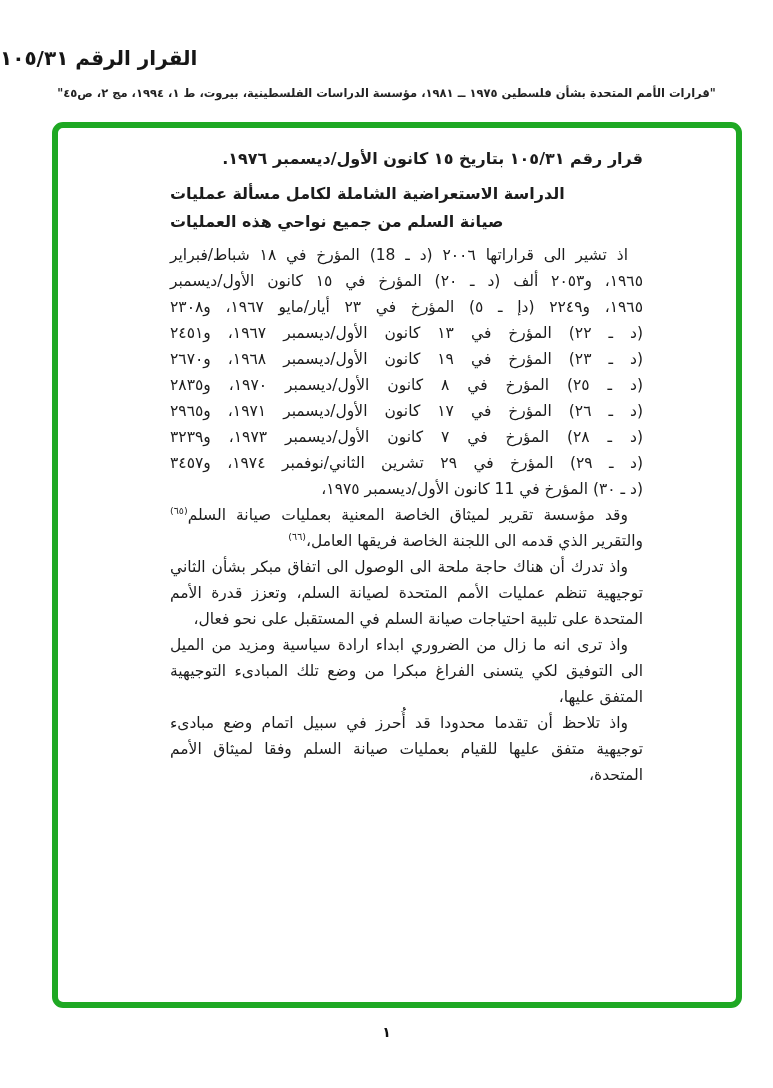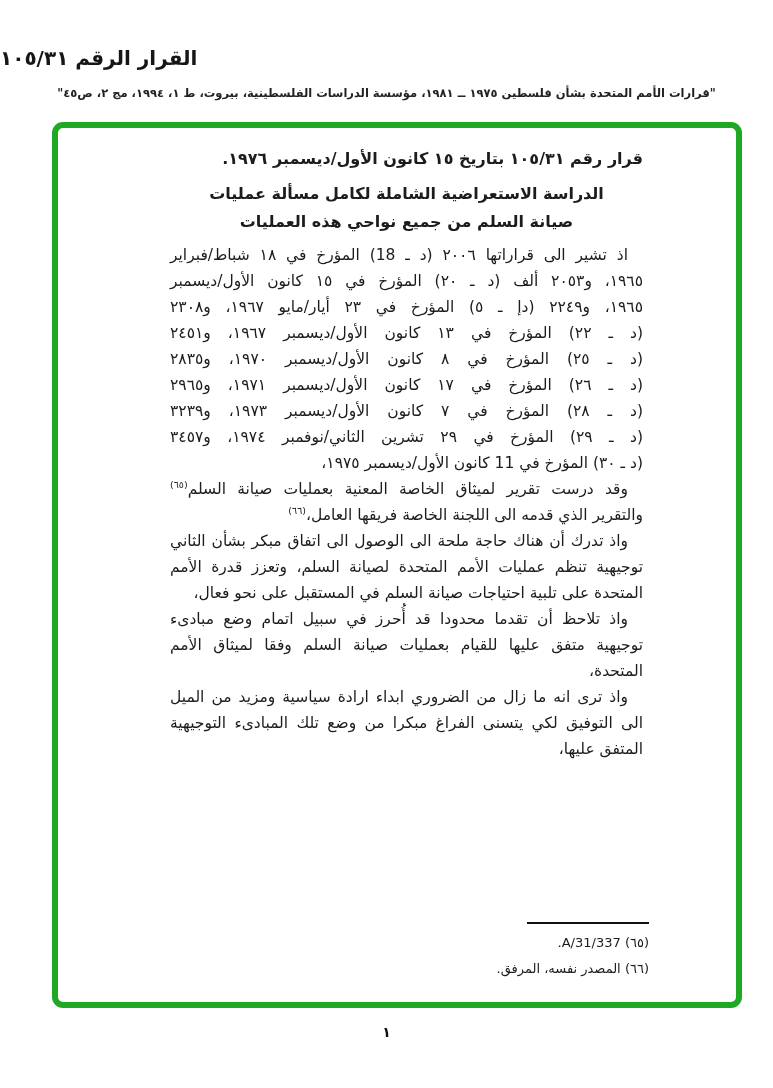--- a/index.html
+++ b/index.html
@@ -55,21 +55,21 @@
     font-size: 15.5px;
     line-height: 26px;
     color: #1c1c1c;
   }
   .res-number-line {
     font-weight: bold;
     font-size: 16px;
     margin-bottom: 8px;
   }
   .res-title {
-    text-align: center;
+    text-align: left;
     font-weight: bold;
     font-size: 16px;
     line-height: 28px;
     margin-bottom: 6px;
   }
   .assembly-line {
     font-weight: bold;
     margin-bottom: 2px;
   }
   .recall-line {
@@ -140,54 +140,44 @@
       </div>
 
 
       <div>
         <div class="recall-line first">
           <span class="lead">اذ تشير</span><span> الى قراراتها ٢٠٠٦ (د ـ 18) المؤرخ في ١٨ شباط/فبراير</span>
         </div>
         <div class="recall-line">١٩٦٥، و٢٠٥٣ ألف (د ـ ٢٠) المؤرخ في ١٥ كانون الأول/ديسمبر</div>
         <div class="recall-line">١٩٦٥، و٢٢٤٩ (دإ ـ ٥) المؤرخ في ٢٣ أيار/مايو ١٩٦٧، و٢٣٠٨</div>
         <div class="recall-line">(د ـ ٢٢) المؤرخ في ١٣ كانون الأول/ديسمبر ١٩٦٧، و٢٤٥١</div>
+        <div class="recall-line">(د ـ ٢٣) المؤرخ في ١٩ كانون الأول/ديسمبر ١٩٦٨، و٢٦٧٠</div>
         <div class="recall-line">(د ـ ٢٥) المؤرخ في ٨ كانون الأول/ديسمبر ١٩٧٠، و٢٨٣٥</div>
         <div class="recall-line">(د ـ ٢٦) المؤرخ في ١٧ كانون الأول/ديسمبر ١٩٧١، و٢٩٦٥</div>
         <div class="recall-line">(د ـ ٢٨) المؤرخ في ٧ كانون الأول/ديسمبر ١٩٧٣، و٣٢٣٩</div>
         <div class="recall-line">(د ـ ٢٩) المؤرخ في ٢٩ تشرين الثاني/نوفمبر ١٩٧٤، و٣٤٥٧</div>
         <div class="recall-line last">(د ـ ٣٠) المؤرخ في 11 كانون الأول/ديسمبر ١٩٧٥،</div>
       </div>
 
       <div class="para">
-        <span class="lead">وقد درست</span><span> تقرير لميثاق الخاصة المعنية بعمليات صيانة السلم</span><sup class="fnref">(٦٥)</sup><span> والتقرير الذي قدمه الى اللجنة الخاصة فريقها العامل،</span><sup class="fnref">(٦٦)</sup>
+        <span class="lead">وقد مؤسسة</span><span> تقرير لميثاق الخاصة المعنية بعمليات صيانة السلم</span><sup class="fnref">(٦٥)</sup><span> والتقرير الذي قدمه الى اللجنة الخاصة فريقها العامل،</span><sup class="fnref">(٦٦)</sup>
       </div>
 
       <div class="para">
         <span class="lead">واذ تدرك</span><span> أن هناك حاجة ملحة الى الوصول الى اتفاق مبكر بشأن الثاني توجيهية تنظم عمليات الأمم المتحدة لصيانة السلم، وتعزز قدرة الأمم المتحدة على تلبية احتياجات صيانة السلم في المستقبل على نحو فعال،</span>
       </div>
 
       <div class="para">
-        <span class="lead">واذ تلاحظ</span><span> أن تقدما محدودا قد أُحرز في سبيل اتمام وضع مبادىء توجيهية متفق عليها للقيام بعمليات صيانة السلم وفقا لميثاق الأمم المتحدة،</span>
+        <span class="lead">واذ ترى</span><span> انه ما زال من الضروري ابداء ارادة سياسية ومزيد من الميل الى التوفيق لكي يتسنى الفراغ مبكرا من وضع تلك المبادىء التوجيهية المتفق عليها،</span>
       </div>
 
       <div class="para">
-        <span class="lead">واذ ترى</span><span> انه ما زال من الضروري ابداء ارادة سياسية ومزيد من الميل الى التوفيق لكي يتسنى الفراغ مبكرا من وضع تلك المبادىء التوجيهية المتفق عليها،</span>
+        <span class="lead">واذ تلاحظ</span><span> أن تقدما محدودا قد أُحرز في سبيل اتمام وضع مبادىء توجيهية متفق عليها للقيام بعمليات صيانة السلم وفقا لميثاق الأمم المتحدة،</span>
       </div>
 
     </div>
 
-    <div class="footnotes">
-      <hr class="footnote-rule">
-      <div>
-        <span>(٦٥)</span>
-        <span>A/31/337.</span>
-      </div>
-      <div>
-        <span>(٦٦)</span>
-        <span>المصدر نفسه، المرفق.</span>
-      </div>
-    </div>
 
   </div>
 
   <div class="page-number">١</div>
 
 </div>
 
 </body></html>

